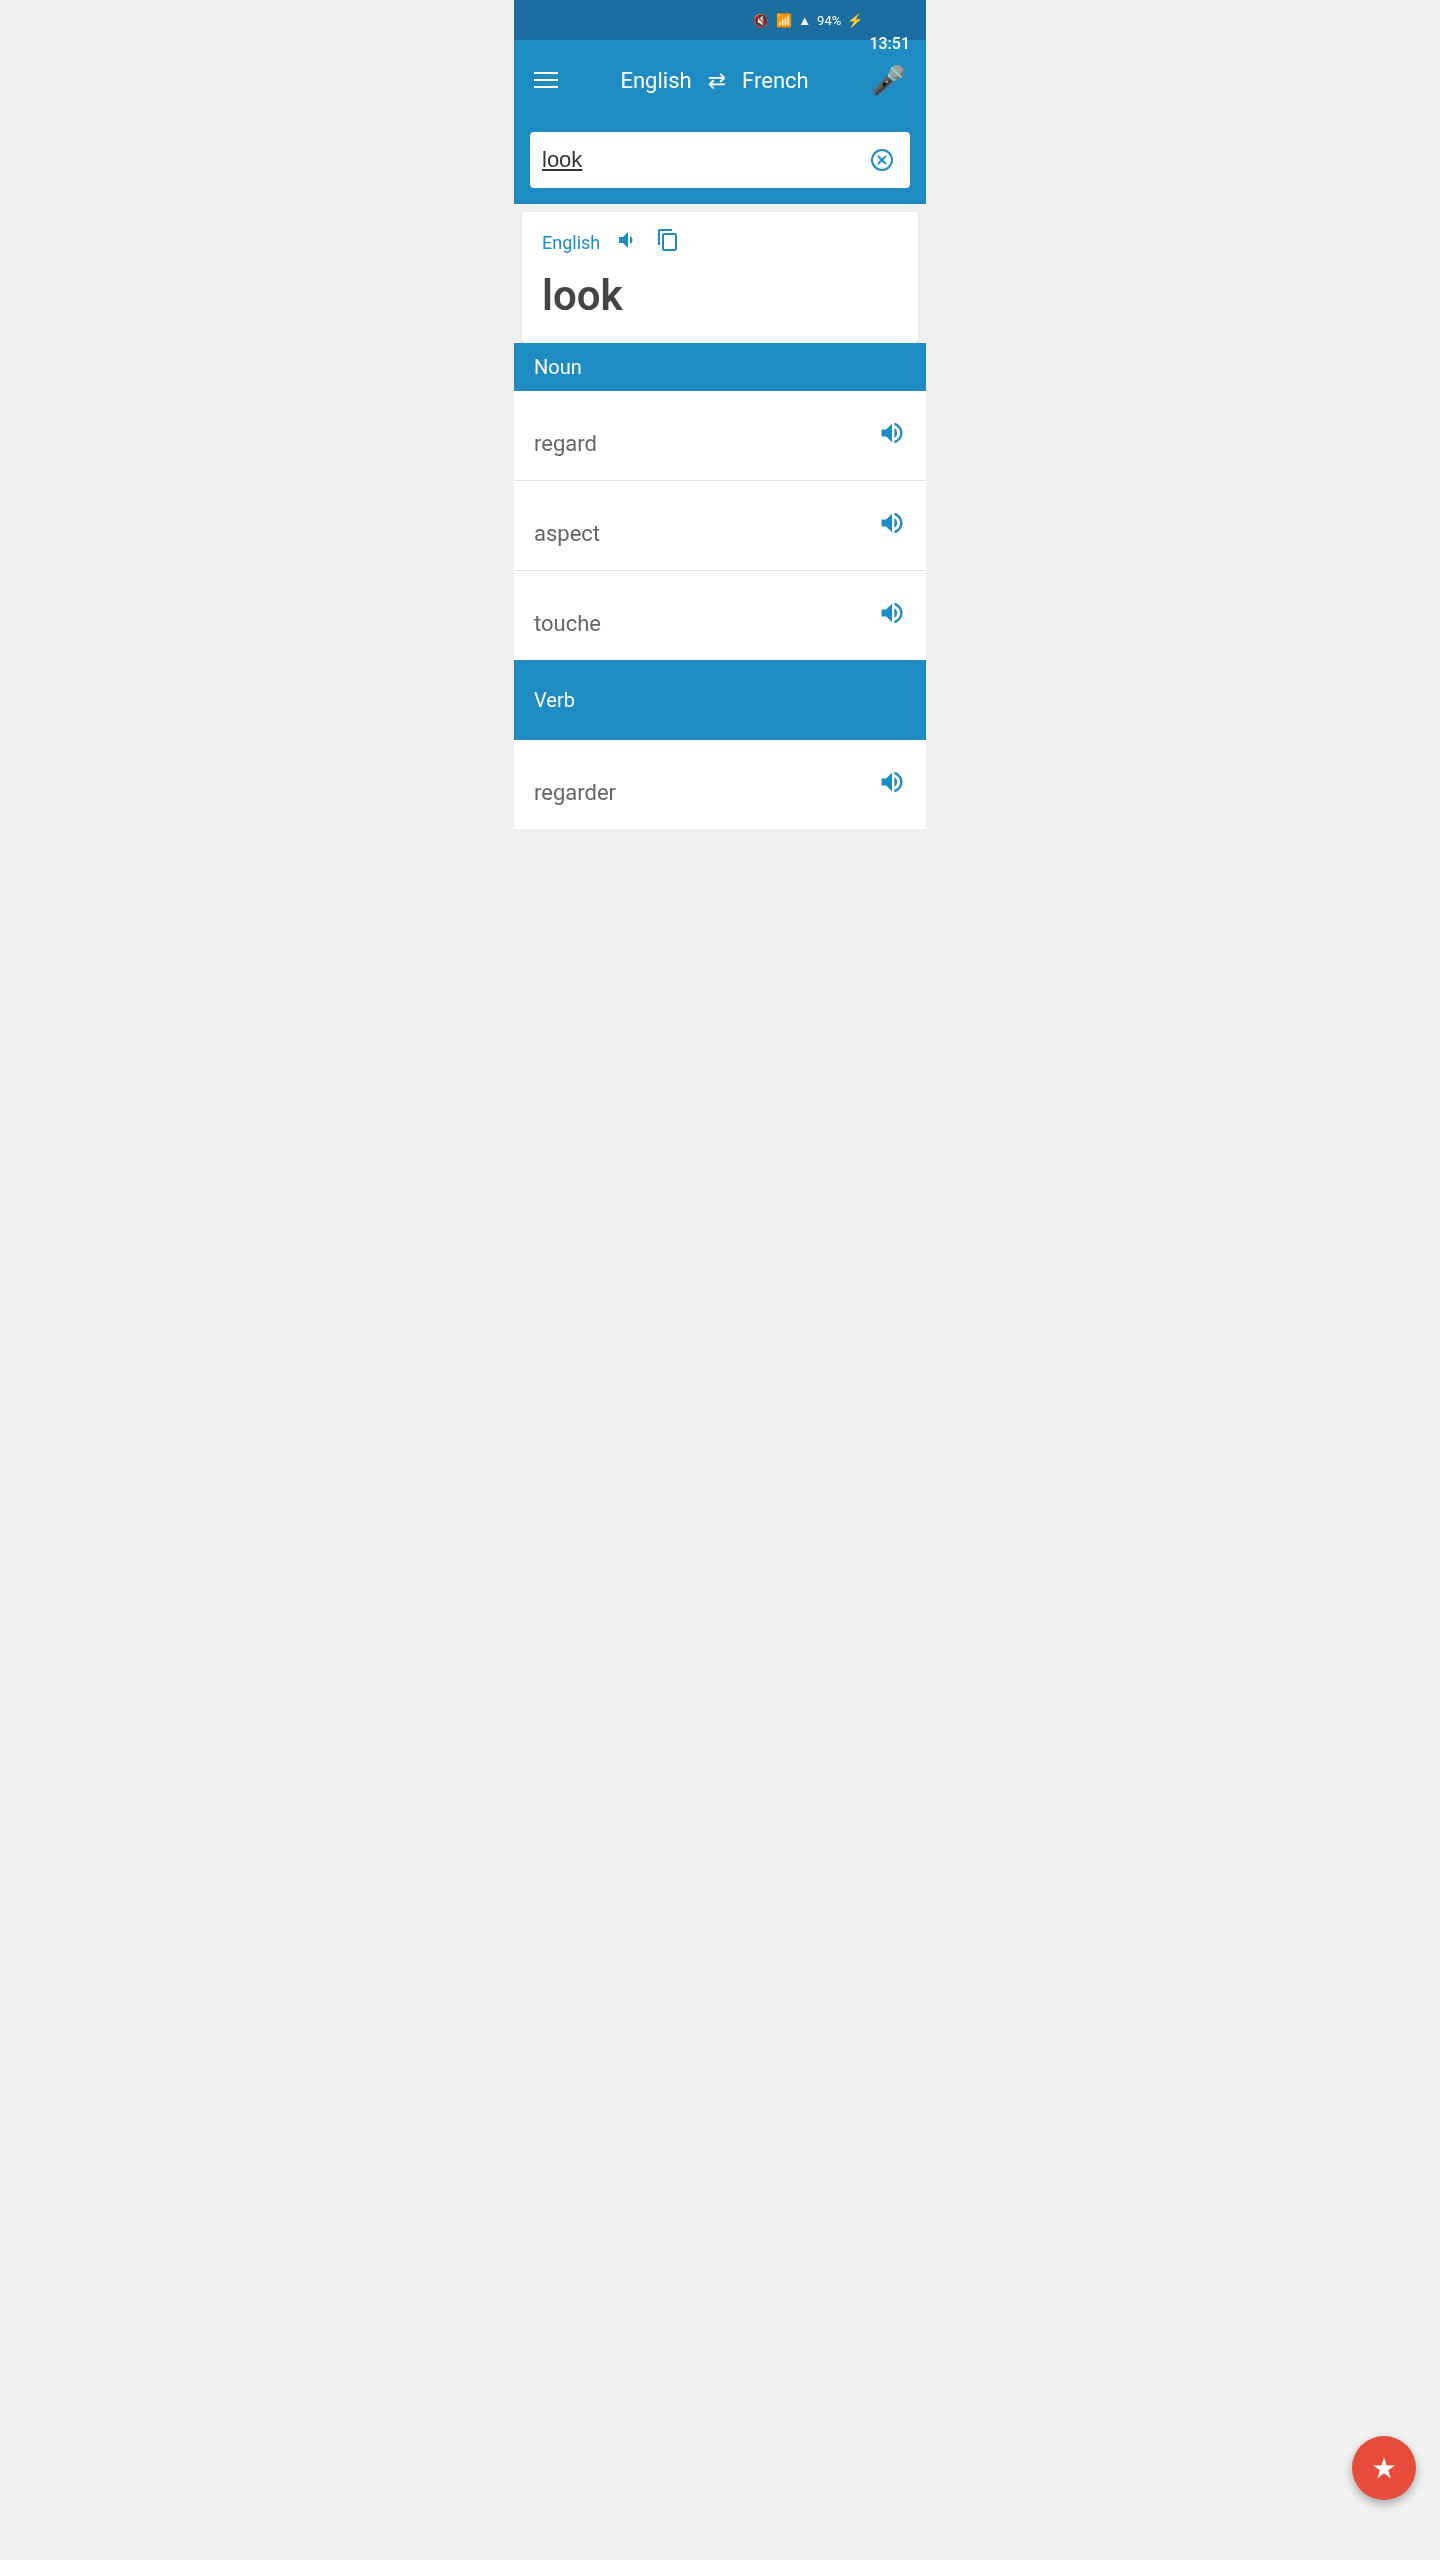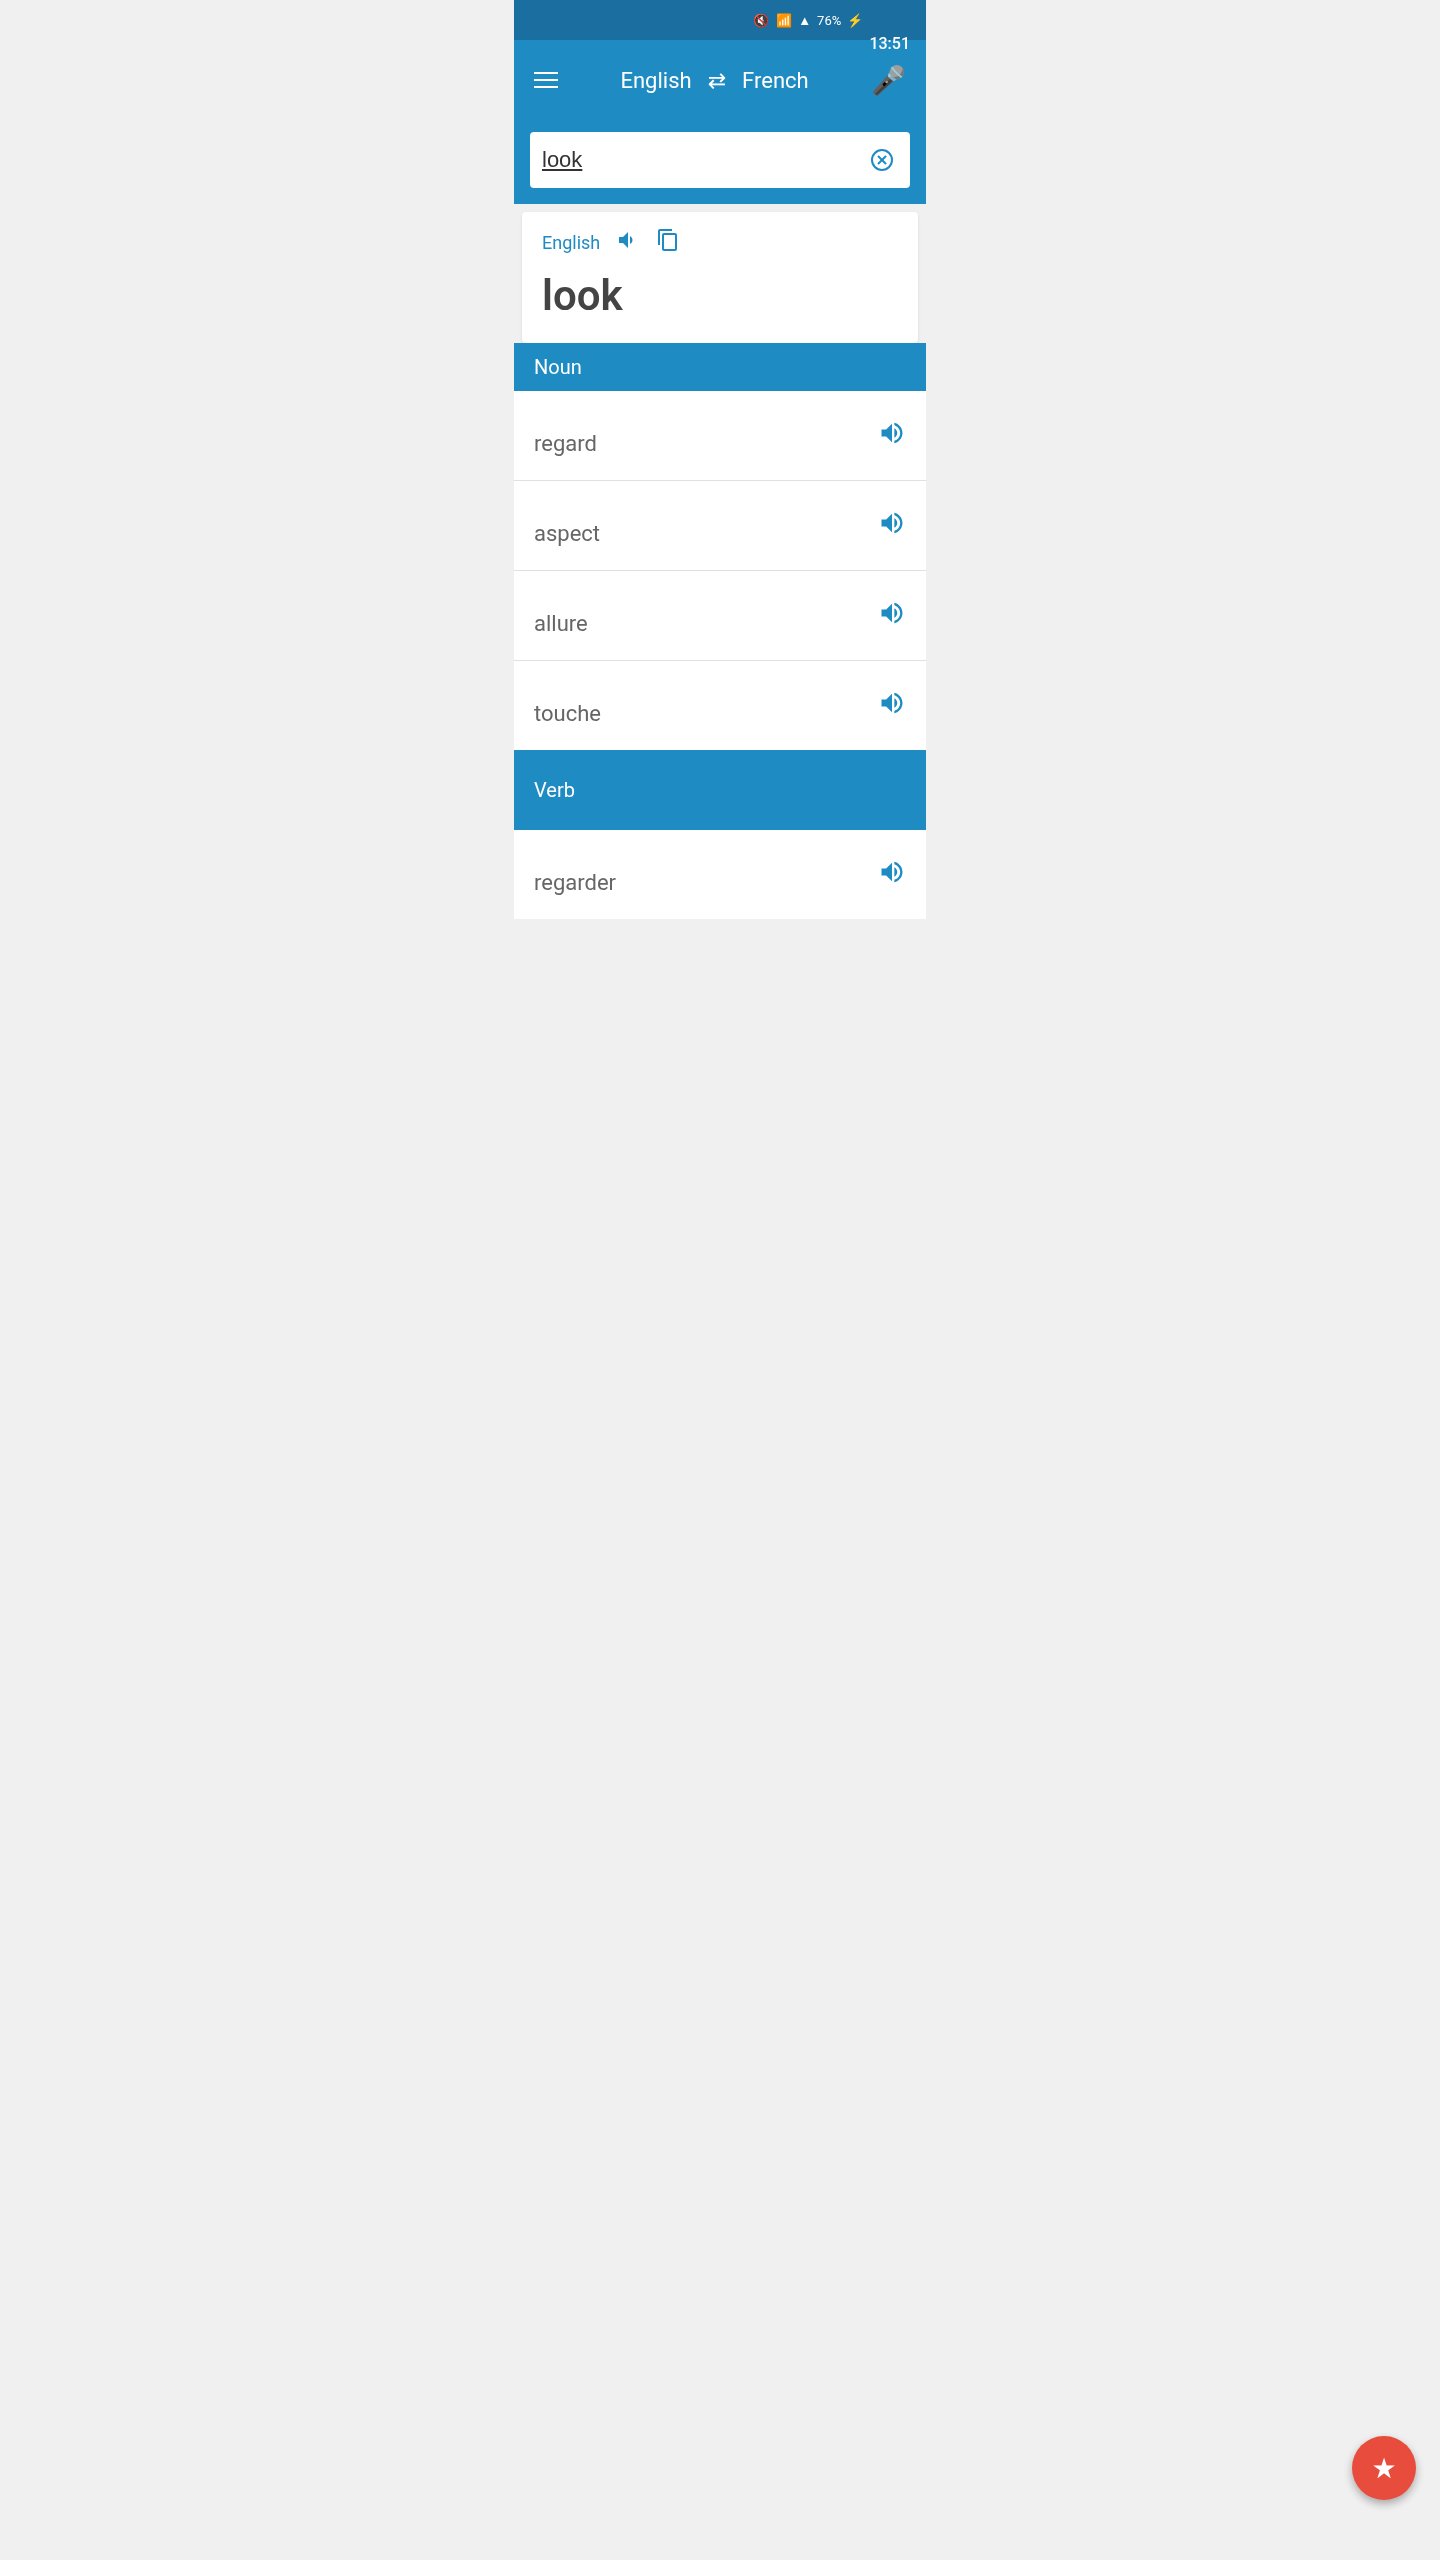--- a/index.html
+++ b/index.html
@@ -249,21 +249,21 @@
     }
   </style>
 </head>
 <body>
 
 <div class="status-bar">
   <div class="status-bar-icons">
     <span class="status-icon">🔇</span>
     <span class="status-icon">📶</span>
     <span class="status-icon">▲</span>
-    <span class="status-battery">76%</span>
+    <span class="status-battery">94%</span>
     <span class="status-icon">⚡</span>
     <span class="status-time">13:51</span>
   </div>
 </div>
 
 <div class="app-bar">
   <div class="app-bar-menu">
     <div class="menu-line"></div>
     <div class="menu-line"></div>
     <div class="menu-line"></div>
@@ -321,28 +321,20 @@
   </div>
   <div class="translation-item">
     <span class="translation-word">aspect</span>
     <span class="sound-icon">
       <svg width="28" height="28" viewBox="0 0 24 24" fill="#1e8bc3">
         <path d="M3 9v6h4l5 5V4L7 9H3zm13.5 3c0-1.77-1.02-3.29-2.5-4.03v8.05c1.48-.73 2.5-2.25 2.5-4.02zM14 3.23v2.06c2.89.86 5 3.54 5 6.71s-2.11 5.85-5 6.71v2.06c4.01-.91 7-4.49 7-8.77s-2.99-7.86-7-8.77z"></path>
       </svg>
     </span>
   </div>
   <div class="translation-item">
-    <span class="translation-word">allure</span>
-    <span class="sound-icon">
-      <svg width="28" height="28" viewBox="0 0 24 24" fill="#1e8bc3">
-        <path d="M3 9v6h4l5 5V4L7 9H3zm13.5 3c0-1.77-1.02-3.29-2.5-4.03v8.05c1.48-.73 2.5-2.25 2.5-4.02zM14 3.23v2.06c2.89.86 5 3.54 5 6.71s-2.11 5.85-5 6.71v2.06c4.01-.91 7-4.49 7-8.77s-2.99-7.86-7-8.77z"></path>
-      </svg>
-    </span>
-  </div>
-  <div class="translation-item">
     <span class="translation-word">touche</span>
     <span class="sound-icon">
       <svg width="28" height="28" viewBox="0 0 24 24" fill="#1e8bc3">
         <path d="M3 9v6h4l5 5V4L7 9H3zm13.5 3c0-1.77-1.02-3.29-2.5-4.03v8.05c1.48-.73 2.5-2.25 2.5-4.02zM14 3.23v2.06c2.89.86 5 3.54 5 6.71s-2.11 5.85-5 6.71v2.06c4.01-.91 7-4.49 7-8.77s-2.99-7.86-7-8.77z"></path>
       </svg>
     </span>
   </div>
 </div>
 
 <div class="verb-section">

